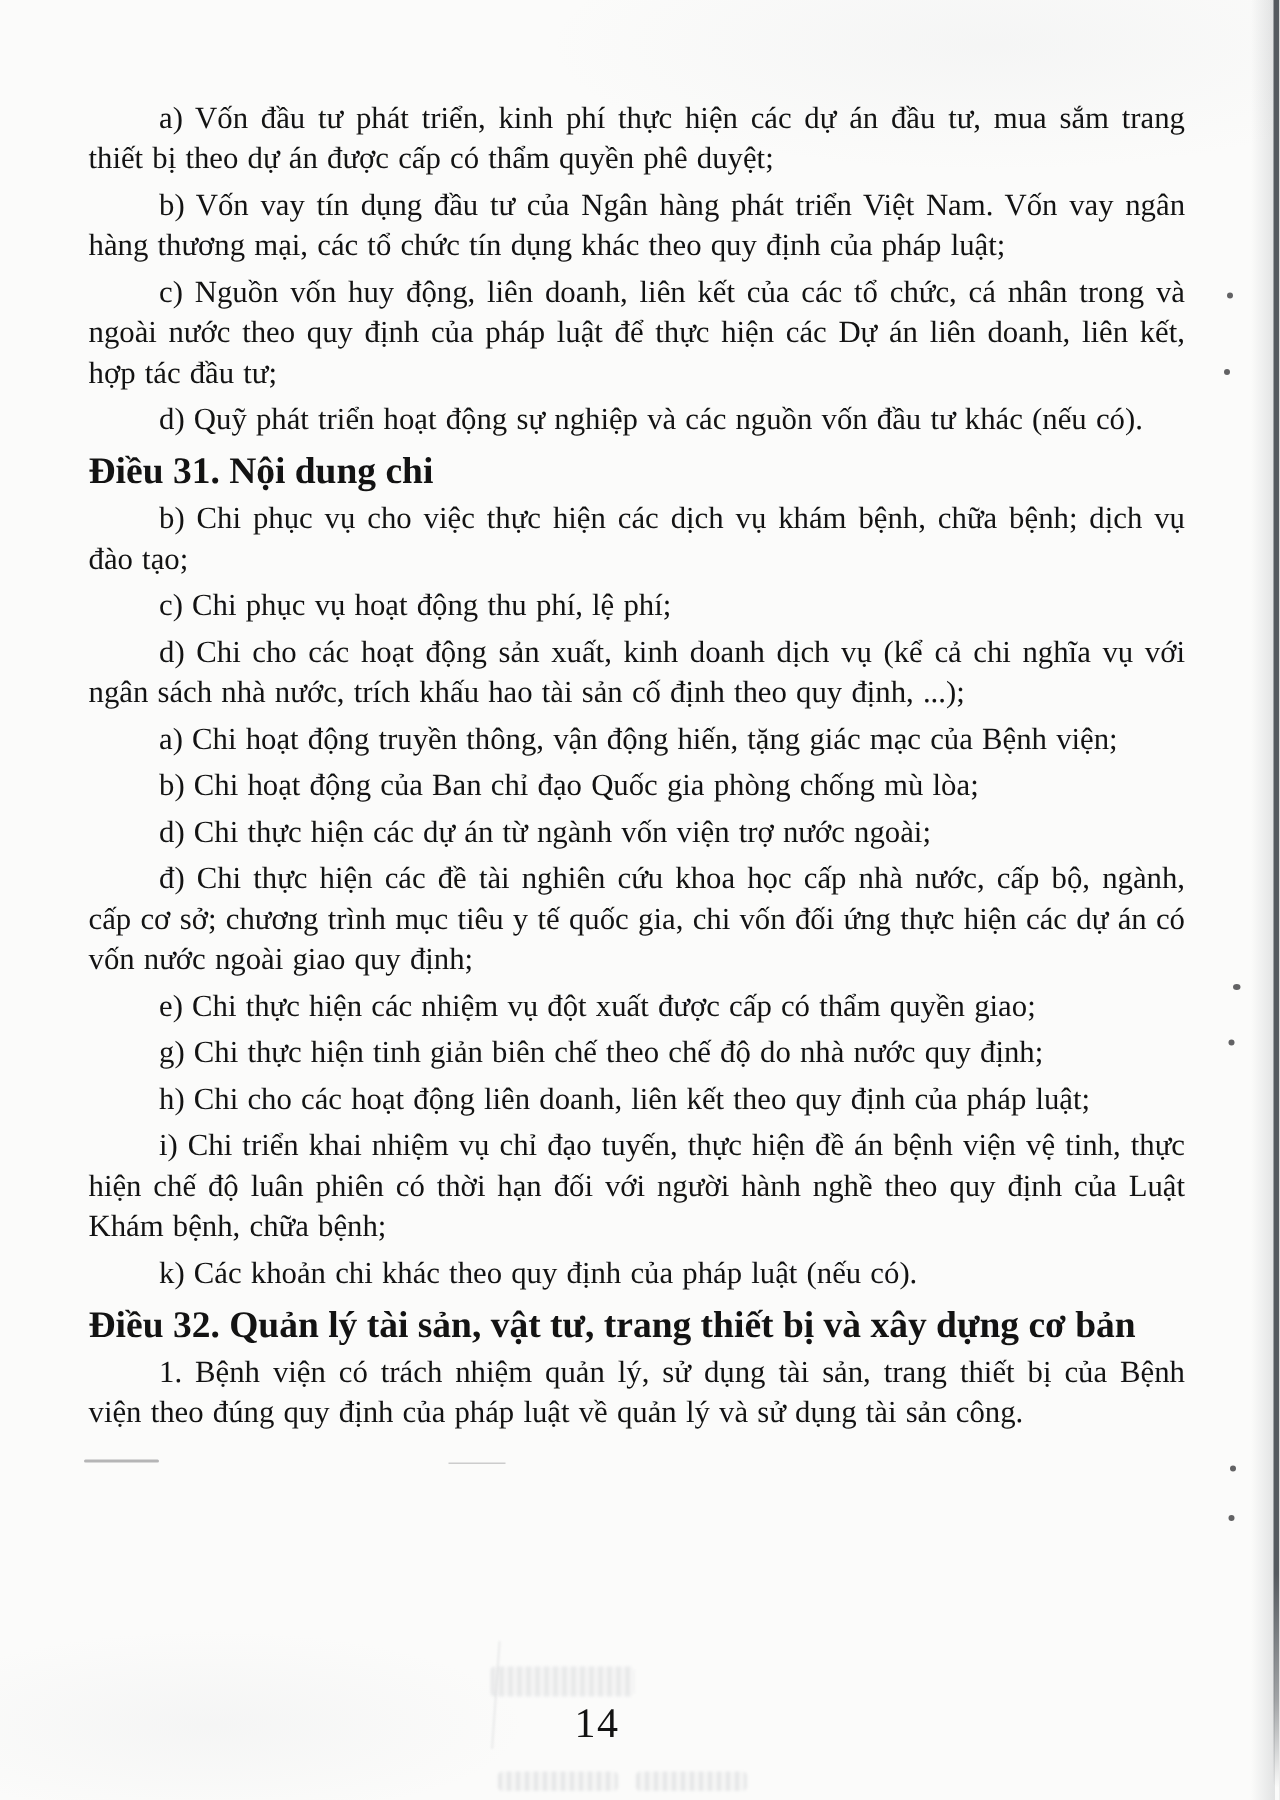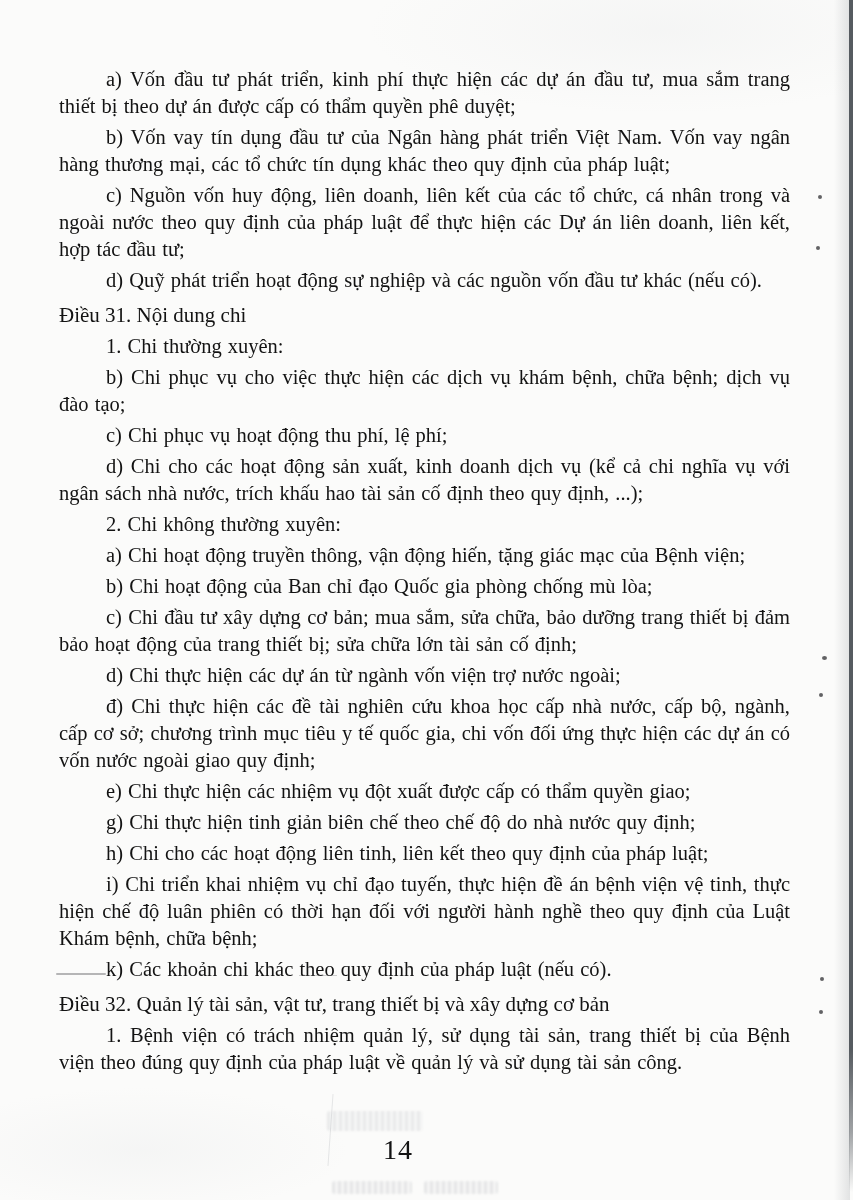--- a/index.html
+++ b/index.html
@@ -22,24 +22,24 @@
   .para {
     margin:4px 0 0 0; padding:0;
     text-align:justify;
     text-indent:47px;
     font-size:20.5px;
     line-height:27px;
     word-spacing:1px;
   }
   .heading {
     margin:7px 0 0 0; padding:0;
-    font-weight:normal;
+    font-weight:bold;
     text-indent:0;
     text-align:left;
-    font-size:21px;
+    font-size:25px;
     line-height:28px;
   }
   .page-number {
     position:absolute;
     left:383px; top:1134px;
     font-size:28px;
     letter-spacing:1px;
   }
   
   .edge-shadow {
@@ -94,33 +94,30 @@
 <body>
 
 <div class="page">
 
   <div class="document-body">
     <p class="para">a) Vốn đầu tư phát triển, kinh phí thực hiện các dự án đầu tư, mua sắm trang thiết bị theo dự án được cấp có thẩm quyền phê duyệt;</p>
     <p class="para">b) Vốn vay tín dụng đầu tư của Ngân hàng phát triển Việt Nam. Vốn vay ngân hàng thương mại, các tổ chức tín dụng khác theo quy định của pháp luật;</p>
     <p class="para">c) Nguồn vốn huy động, liên doanh, liên kết của các tổ chức, cá nhân trong và ngoài nước theo quy định của pháp luật để thực hiện các Dự án liên doanh, liên kết, hợp tác đầu tư;</p>
     <p class="para">d) Quỹ phát triển hoạt động sự nghiệp và các nguồn vốn đầu tư khác (nếu có).</p>
     <p class="heading">Điều 31. Nội dung chi</p>
-    <p class="para">1. Chi thường xuyên:</p>
     <p class="para">b) Chi phục vụ cho việc thực hiện các dịch vụ khám bệnh, chữa bệnh; dịch vụ đào tạo;</p>
     <p class="para">c) Chi phục vụ hoạt động thu phí, lệ phí;</p>
     <p class="para">d) Chi cho các hoạt động sản xuất, kinh doanh dịch vụ (kể cả chi nghĩa vụ với ngân sách nhà nước, trích khấu hao tài sản cố định theo quy định, ...);</p>
-    <p class="para">2. Chi không thường xuyên:</p>
     <p class="para">a) Chi hoạt động truyền thông, vận động hiến, tặng giác mạc của Bệnh viện;</p>
     <p class="para">b) Chi hoạt động của Ban chỉ đạo Quốc gia phòng chống mù lòa;</p>
-    <p class="para">c) Chi đầu tư xây dựng cơ bản; mua sắm, sửa chữa, bảo dưỡng trang thiết bị đảm bảo hoạt động của trang thiết bị; sửa chữa lớn tài sản cố định;</p>
     <p class="para">d) Chi thực hiện các dự án từ ngành vốn viện trợ nước ngoài;</p>
     <p class="para">đ) Chi thực hiện các đề tài nghiên cứu khoa học cấp nhà nước, cấp bộ, ngành, cấp cơ sở; chương trình mục tiêu y tế quốc gia, chi vốn đối ứng thực hiện các dự án có vốn nước ngoài giao quy định;</p>
     <p class="para">e) Chi thực hiện các nhiệm vụ đột xuất được cấp có thẩm quyền giao;</p>
     <p class="para">g) Chi thực hiện tinh giản biên chế theo chế độ do nhà nước quy định;</p>
-    <p class="para">h) Chi cho các hoạt động liên tinh, liên kết theo quy định của pháp luật;</p>
+    <p class="para">h) Chi cho các hoạt động liên doanh, liên kết theo quy định của pháp luật;</p>
     <p class="para">i) Chi triển khai nhiệm vụ chỉ đạo tuyến, thực hiện đề án bệnh viện vệ tinh, thực hiện chế độ luân phiên có thời hạn đối với người hành nghề theo quy định của Luật Khám bệnh, chữa bệnh;</p>
     <p class="para">k) Các khoản chi khác theo quy định của pháp luật (nếu có).</p>
     <p class="heading">Điều 32. Quản lý tài sản, vật tư, trang thiết bị và xây dựng cơ bản</p>
     <p class="para">1. Bệnh viện có trách nhiệm quản lý, sử dụng tài sản, trang thiết bị của Bệnh viện theo đúng quy định của pháp luật về quản lý và sử dụng tài sản công.</p>
   </div>
 
   <div class="page-number">14</div>
 
   <div class="edge-shadow"></div>
   <div class="edge-line"></div>

